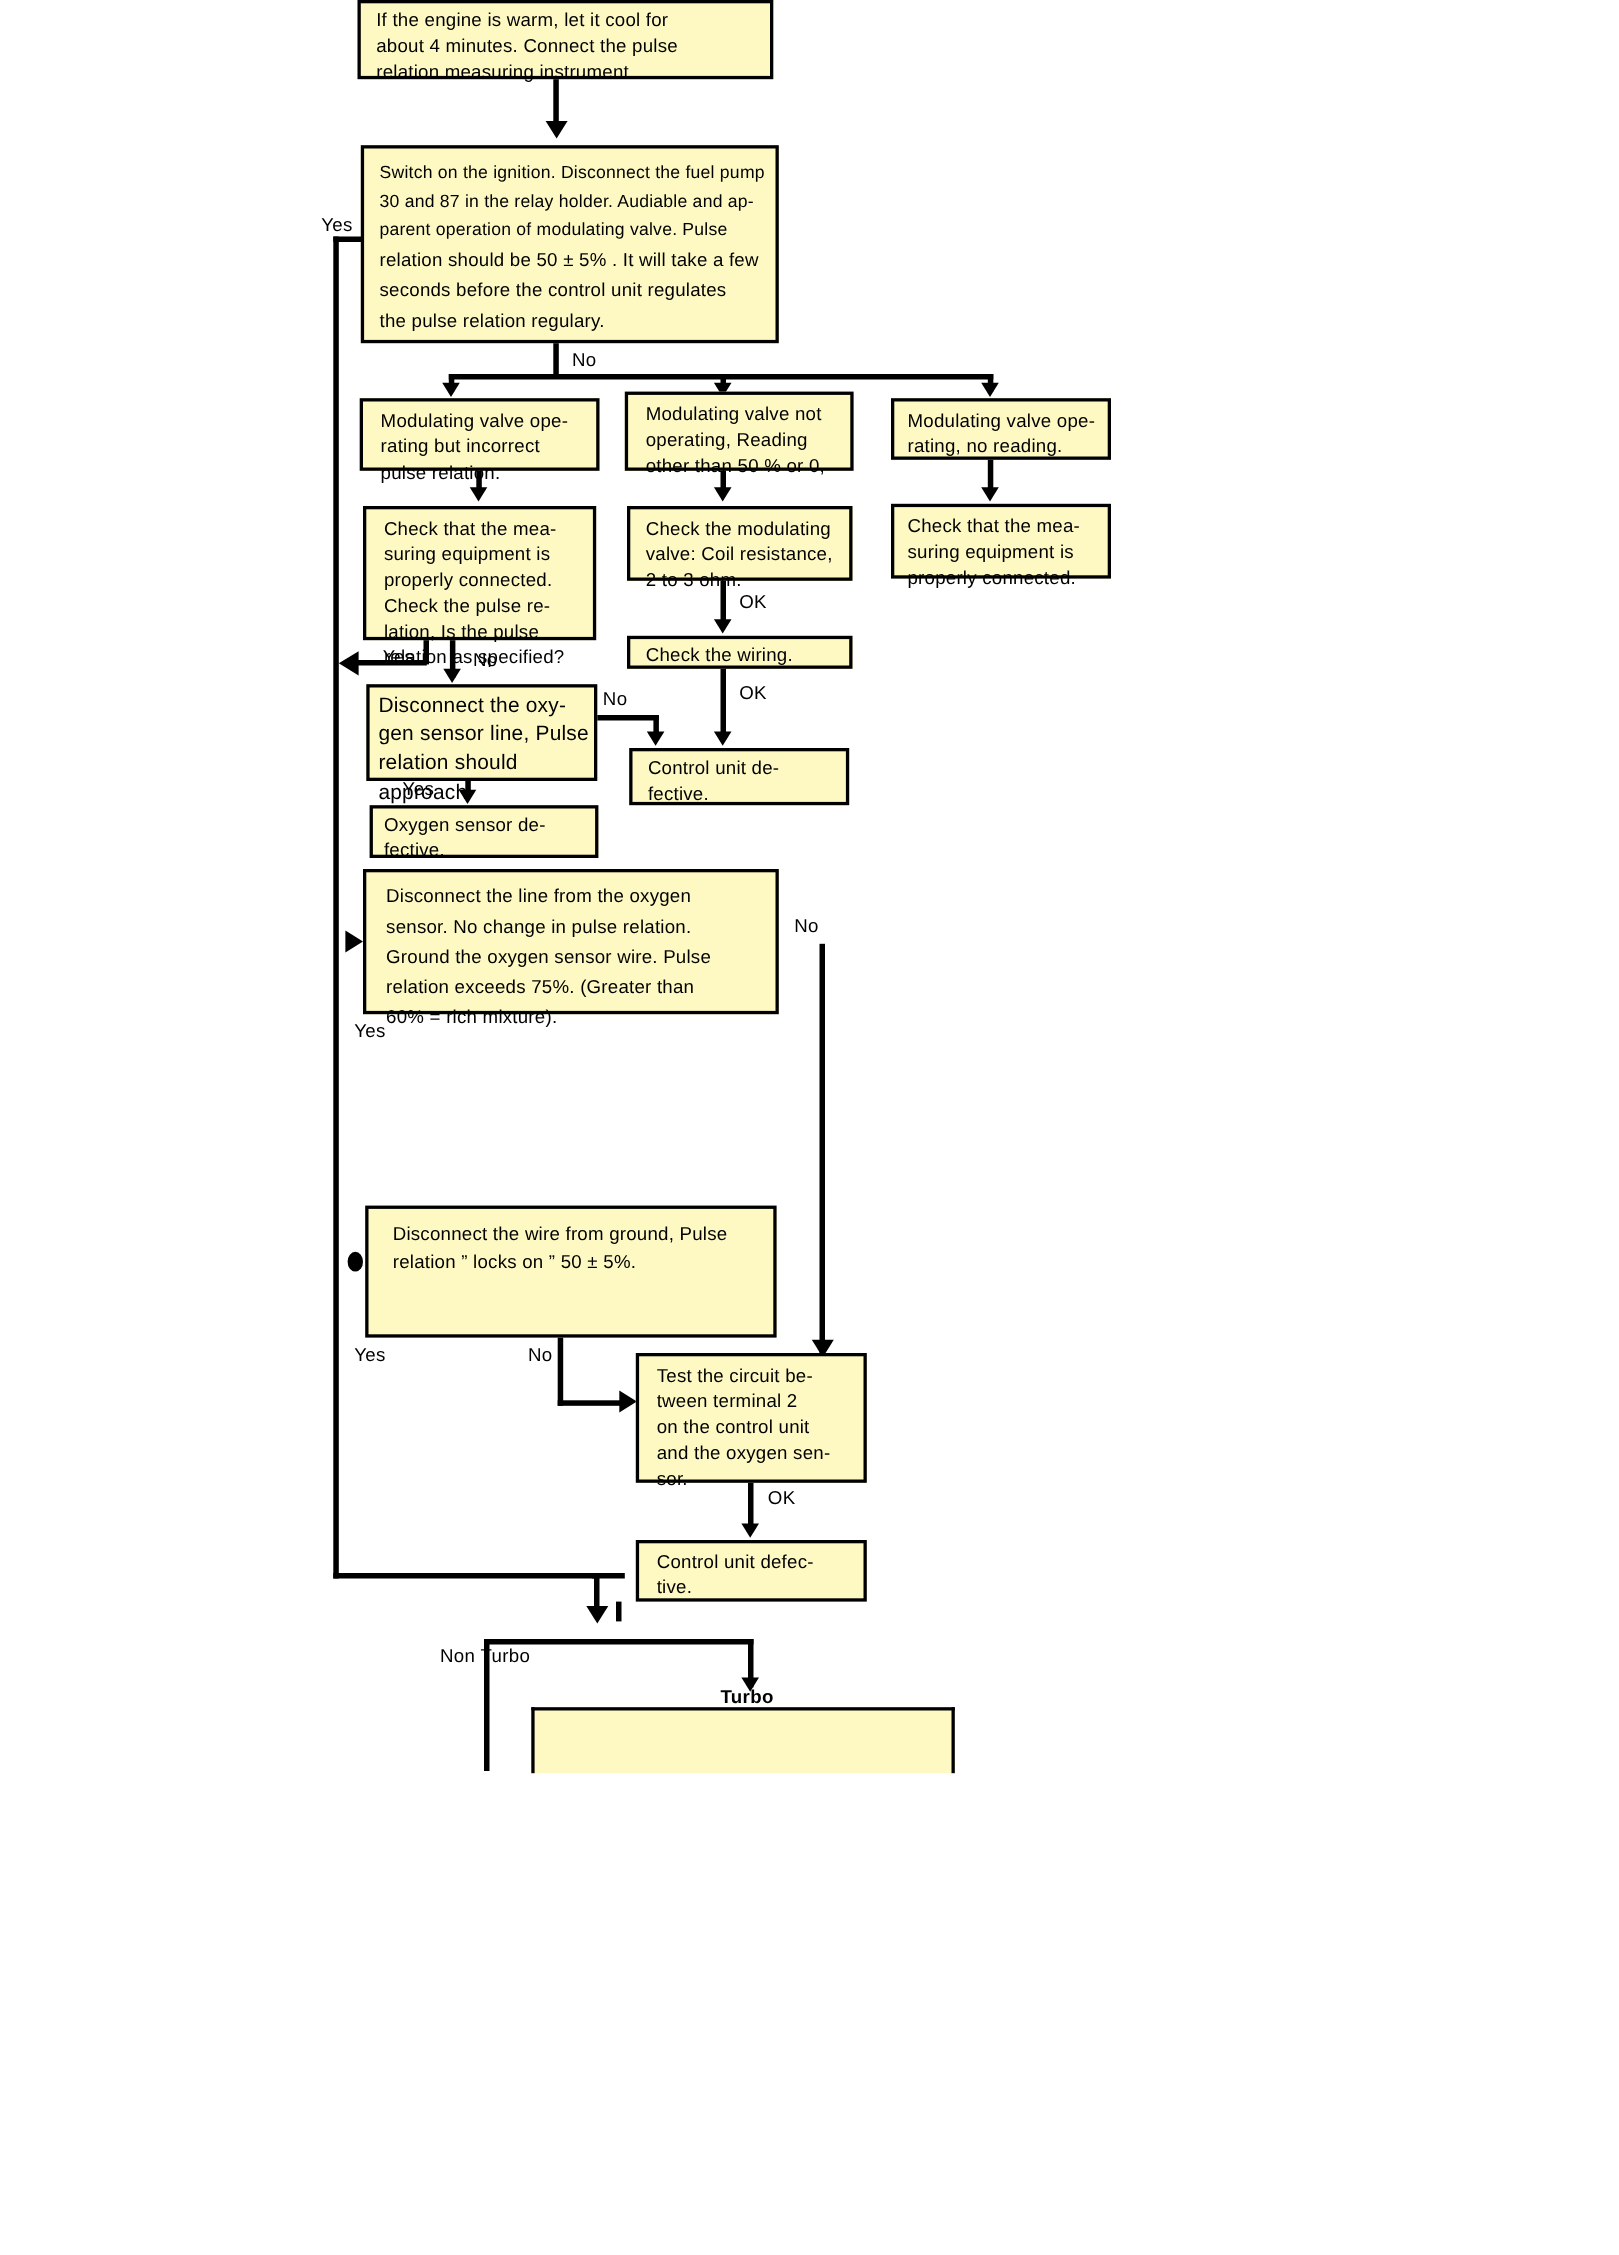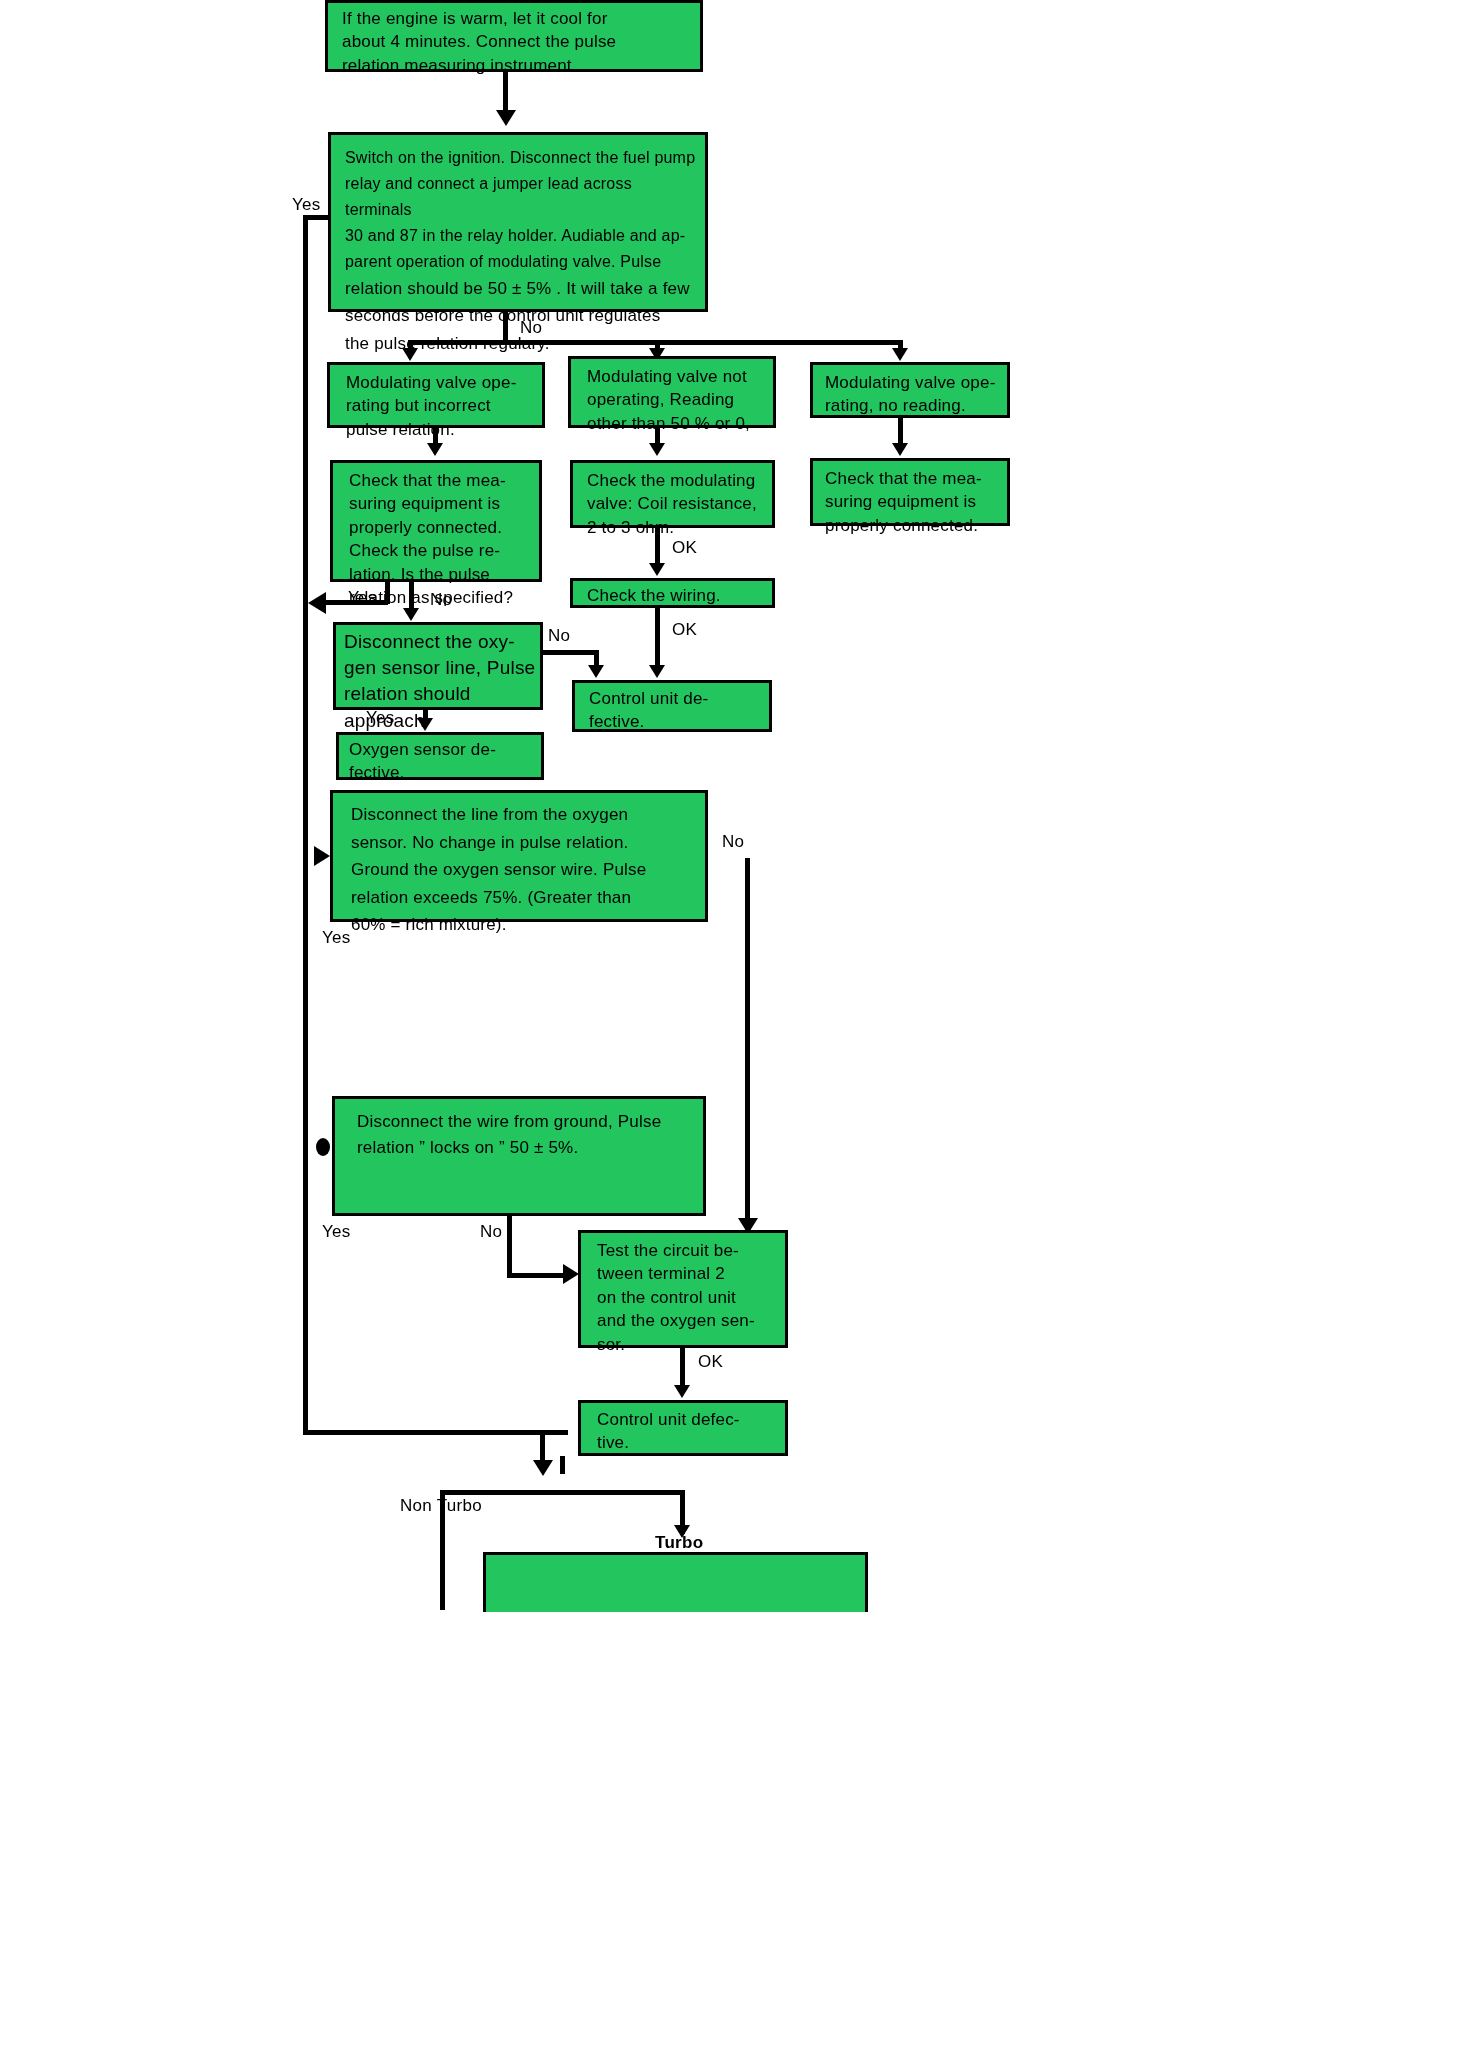--- a/index.html
+++ b/index.html
@@ -15,21 +15,21 @@
     position: relative;
     width: 1472px;
     height: 2050px;
     background: #ffffff;
     overflow: hidden;
   }
   .box {
     position: absolute;
     box-sizing: border-box;
     border: 3px solid #000;
-    background: #22c55e;
+    background: #fef9c3;
     padding: 8px 10px 6px 14px;
     font-size: 17px;
     line-height: 1.38;
     letter-spacing: 0.2px;
     font-weight: 500;
   }
   .box.loose { line-height: 1.62; }
   .lbl {
     position: absolute;
     font-size: 17px;
@@ -81,21 +81,20 @@
     <div>about 4 minutes. Connect the pulse</div>
     <div>relation measuring instrument.</div>
   </div>
 
   <div class="vline" style="left:503px; top:72px; height:40px;"></div>
   <div class="arrowdown" style="left:496px; top:110px;"></div>
 
   <div class="box loose" style="left:328px; top:132px; width:380px; height:180px; padding:10px 8px 6px 14px; font-size:16px;">
 
     <div>Switch on the ignition.  Disconnect the fuel pump</div>
-    <div>relay and connect a jumper lead across terminals</div>
     <div>30 and 87 in the relay holder.  Audiable and ap-</div>
     <div>parent operation of modulating valve.  Pulse</div>
     <div style="font-size:17px;">relation  should be 50 ± 5% . It will take a few</div>
     <div style="font-size:17px;">seconds before the control unit regulates</div>
     <div style="font-size:17px;">the pulse relation regulary.</div>
   </div>
 
   <div class="lbl" style="left:292px; top:195px;">Yes</div>
 
   <div class="hline" style="left:303px; top:215px; width:27px;"></div>

